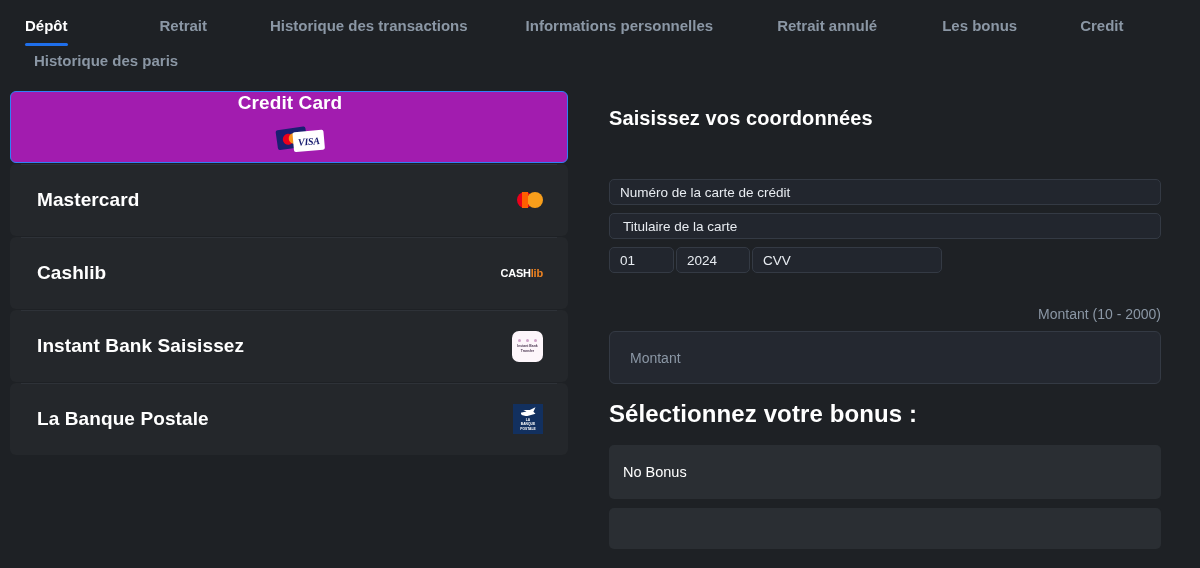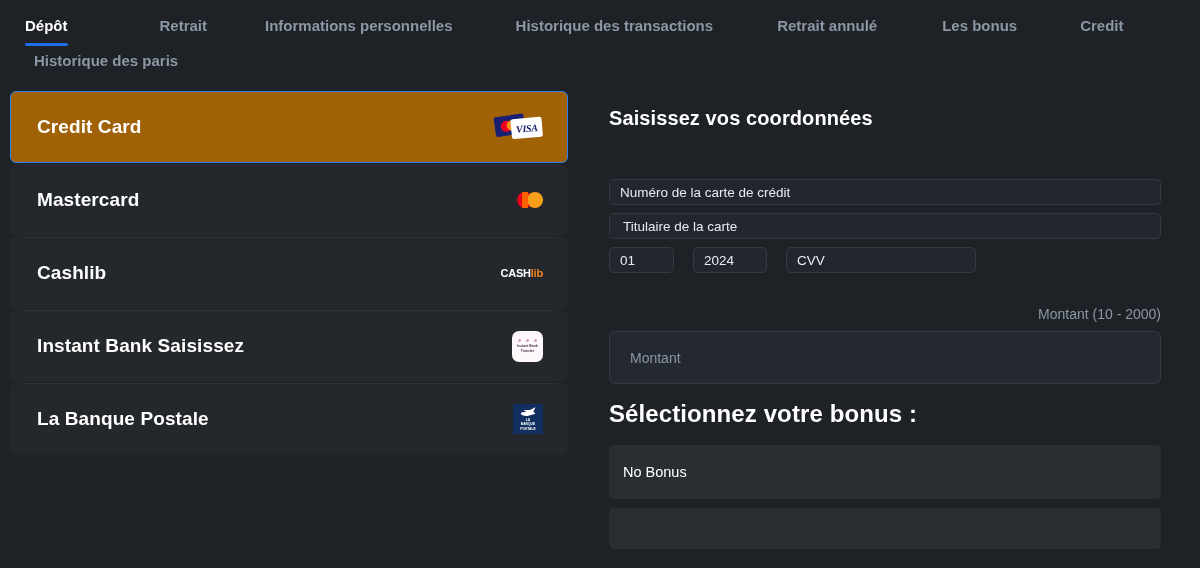--- a/index.html
+++ b/index.html
@@ -85,21 +85,22 @@
     position: absolute;
     top: -1px;
     left: 10px;
     right: 10px;
     height: 1px;
     background: #2e3238;
   }
 
   .method.selected {
     border: 1px solid #2f81f7;
-    background: #a16207;
+    background: #a21caf;
+    flex-direction: column;
   }
 
   .method-name {
     font-size: 19px;
     font-weight: bold;
     letter-spacing: .1px;
     color: #ffffff;
   }
 
   .method-logo {
@@ -247,21 +248,21 @@
     padding: 0 10px;
     margin-bottom: 8px;
     outline: none;
   }
   .field::placeholder { color: #e8ecf1; opacity: 1; }
 
   .field.indent { padding-left: 13px; }
 
   .field-row {
     display: flex;
-    gap: 19px;
+    gap: 2px;
     margin-bottom: 8px;
   }
   .field-row .field { margin-bottom: 0; }
   .field-sm { width: 65px; flex: 0 0 65px; }
   .field-md { width: 74px; flex: 0 0 74px; }
   .field-cvv { width: 190px; flex: 0 0 190px; }
 
   .amount-label {
     text-align: right;
     font-size: 14px;
@@ -307,22 +308,22 @@
     cursor: pointer;
   }
   .bonus-option.partial { height: 41px; }
 </style>
 </head>
 <body>
 
 <div class="tabbar">
   <div class="tab active" style="margin-left:25px;"><span>Dépôt</span></div>
   <div class="tab" style="margin-left:92px;"><span>Retrait</span></div>
+  <div class="tab" style="margin-left:63px;"><span>Historique des transactions</span></div>
   <div class="tab" style="margin-left:58px;"><span>Informations personnelles</span></div>
-  <div class="tab" style="margin-left:63px;"><span>Historique des transactions</span></div>
   <div class="tab" style="margin-left:64px;"><span>Retrait annulé</span></div>
   <div class="tab" style="margin-left:65px;"><span>Les bonus</span></div>
   <div class="tab" style="margin-left:63px;"><span>Credit</span></div>
   <div style="flex-basis:100%;height:0;"></div>
   <div class="tab" style="margin-left:34px;padding-top:6px;padding-bottom:8px;"><span>Historique des paris</span></div>
 </div>
 
 <div class="main">
 
   <div class="methods">

